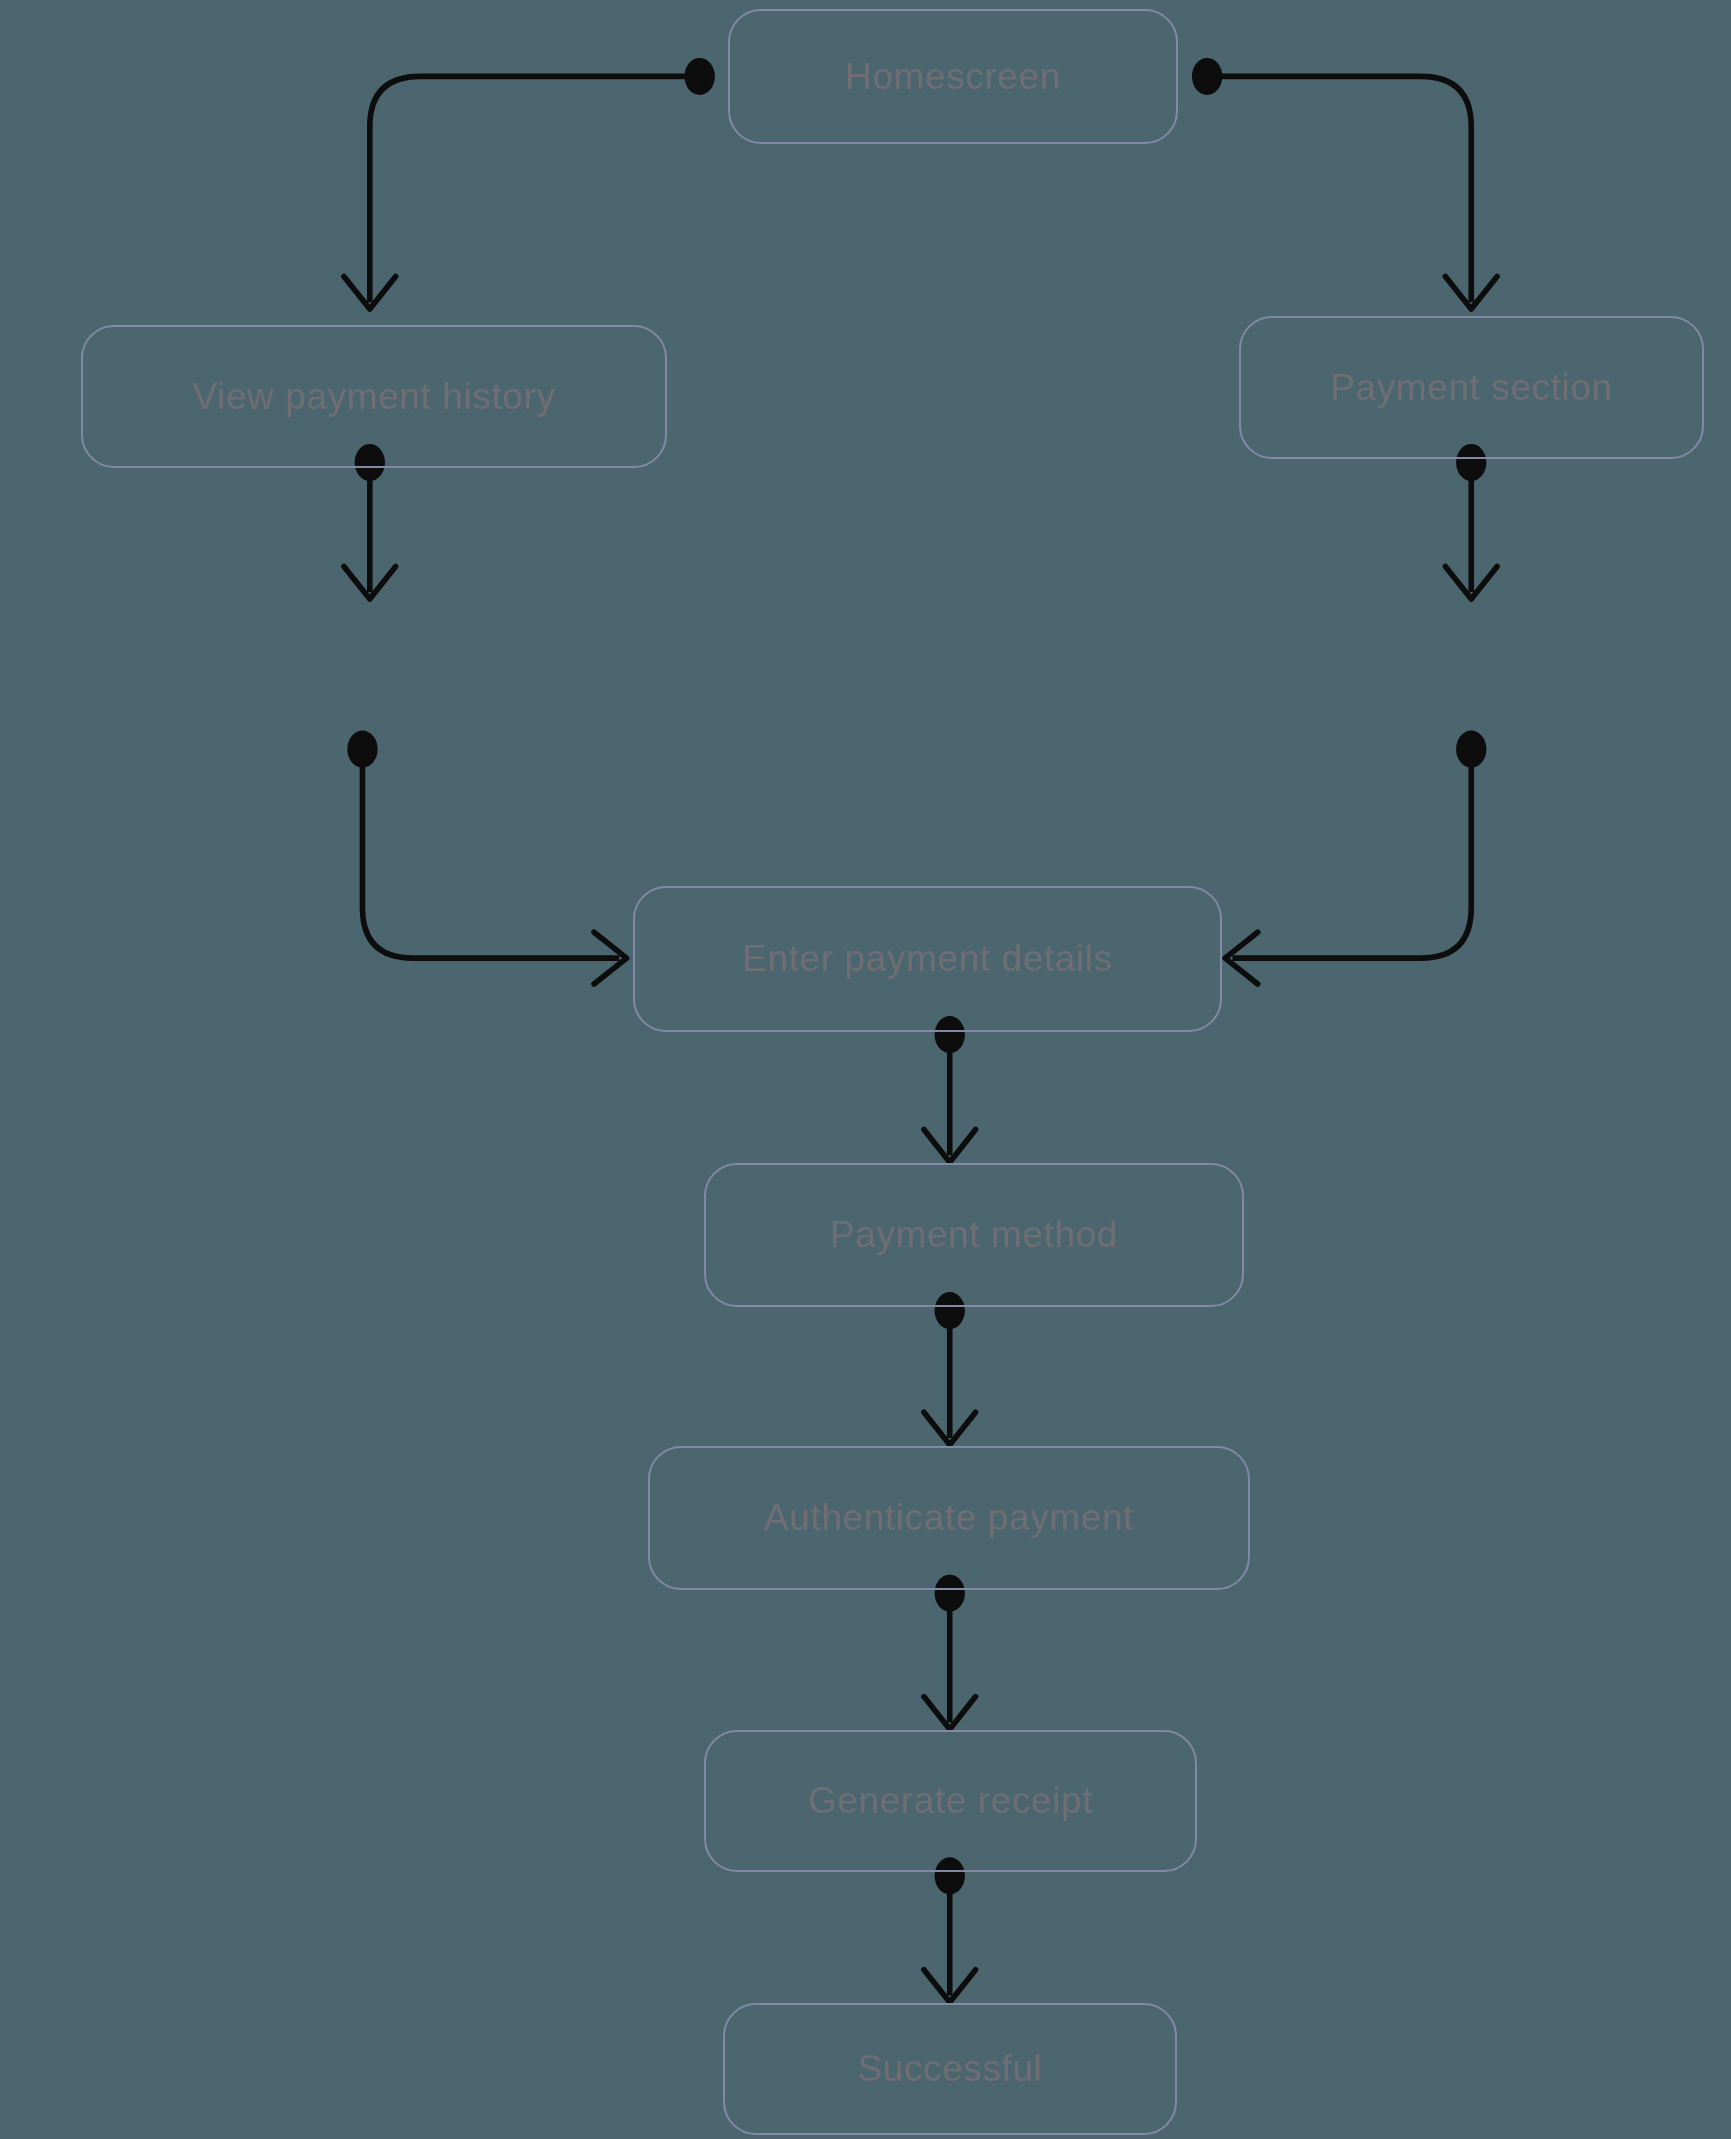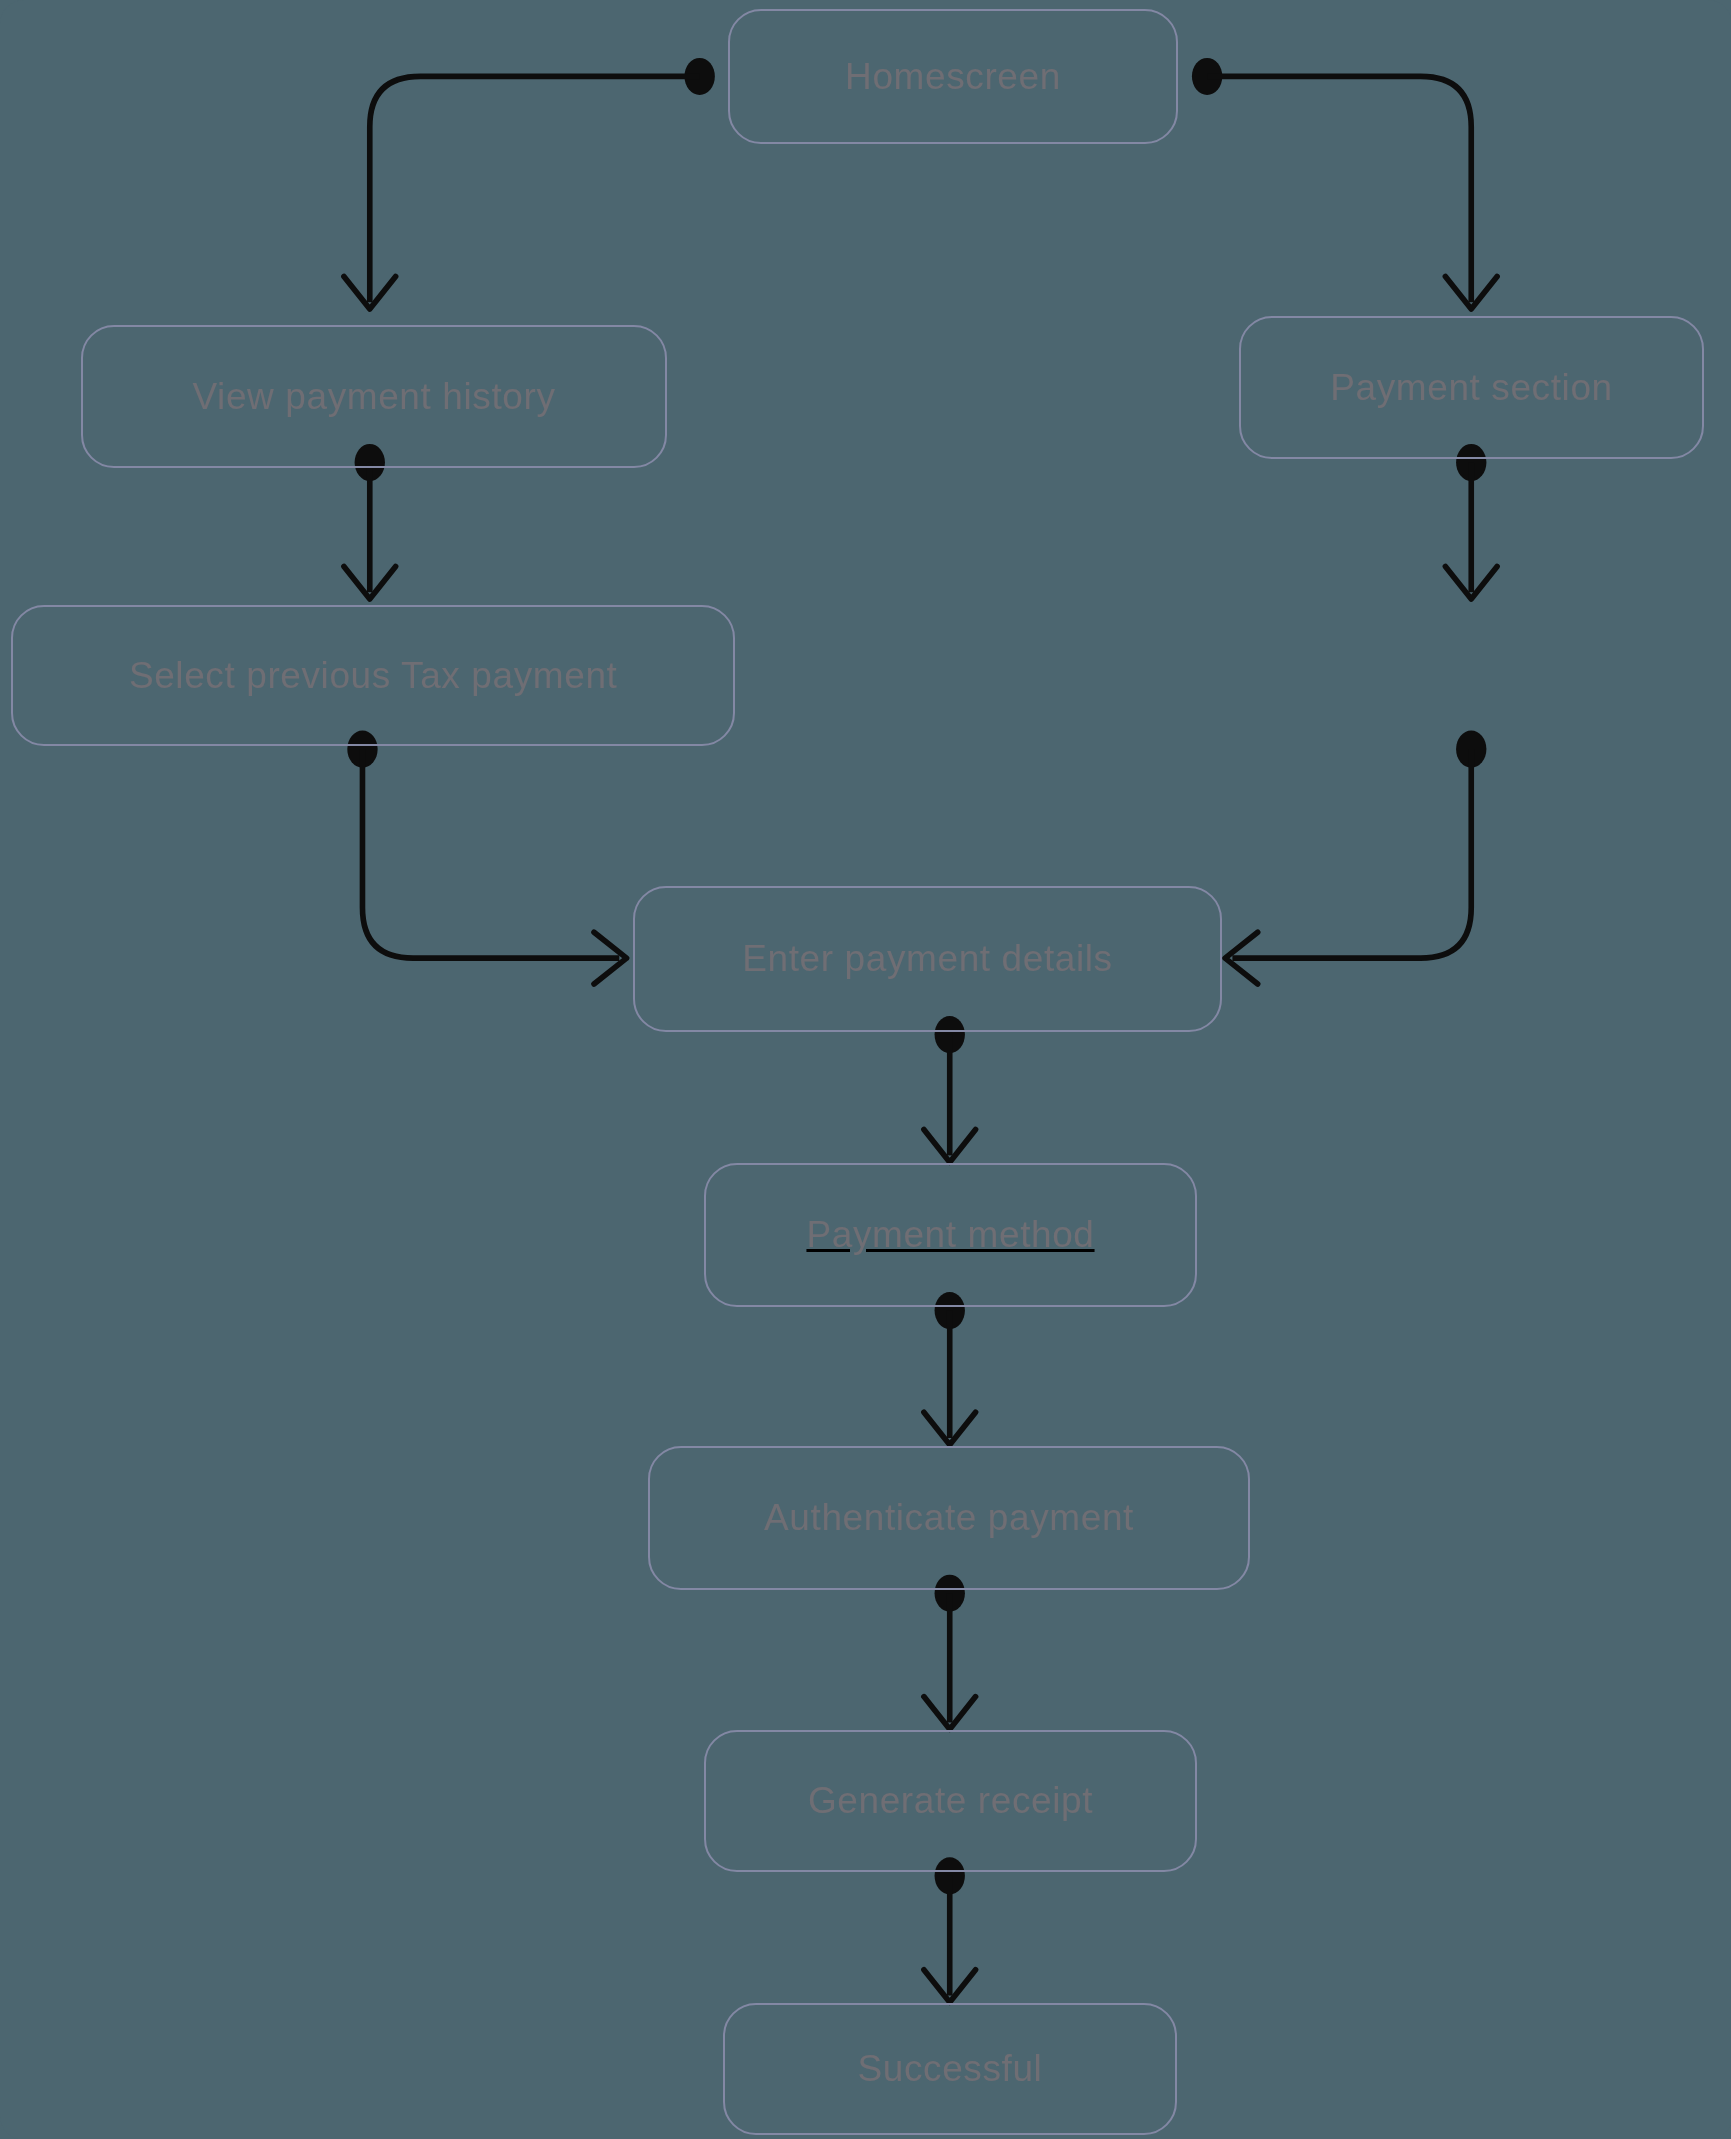--- a/index.html
+++ b/index.html
@@ -128,30 +128,27 @@
   </div>
 
   <div class="node" style="left:81px; top:316px; width:586px; height:143px;margin-top:9px;">
     <span class="node-label">View payment history</span>
   </div>
 
   <div class="node" style="left:1239px; top:316px; width:465px; height:143px;">
     <span class="node-label">Payment section</span>
   </div>
 
-  <div class="node" style="left:11.2px; top:605px; width:724px; height:141px;">
-    <span class="node-label">Select previous Tax payment</span>
-  </div>
 
 
   <div class="node" style="left:633px; top:886px; width:589px; height:146px;">
     <span class="node-label">Enter payment details</span>
   </div>
 
-  <div class="node" style="left:704px; top:1163px; width:493px; height:144px;text-decoration:underline;">
+  <div class="node" style="left:704px; top:1163px; width:540px; height:144px;">
     <span class="node-label">Payment method</span>
   </div>
 
   <div class="node" style="left:648px; top:1446px; width:602px; height:144px;">
     <span class="node-label">Authenticate payment</span>
   </div>
 
   <div class="node" style="left:704px; top:1730px; width:493px; height:142px;text-align:right;">
     <span class="node-label">Generate receipt</span>
   </div>

